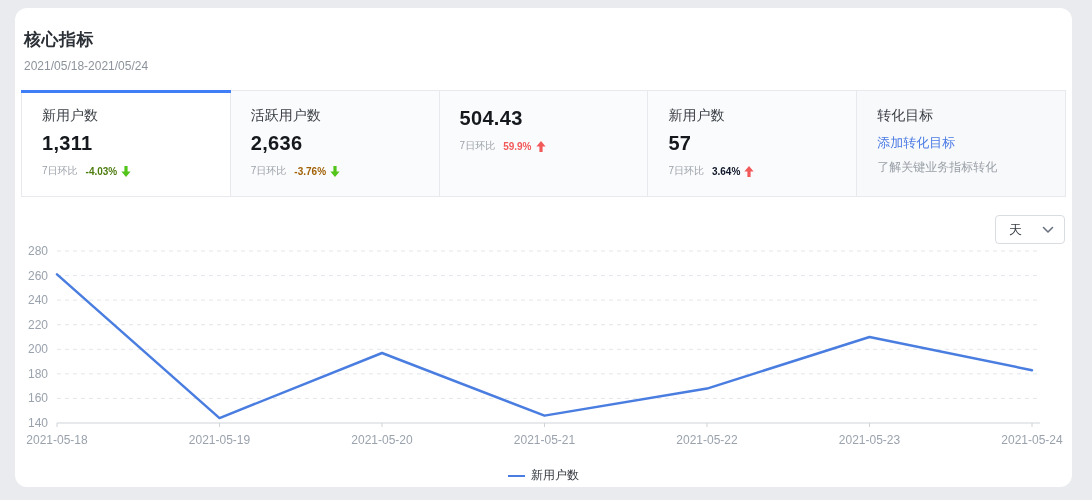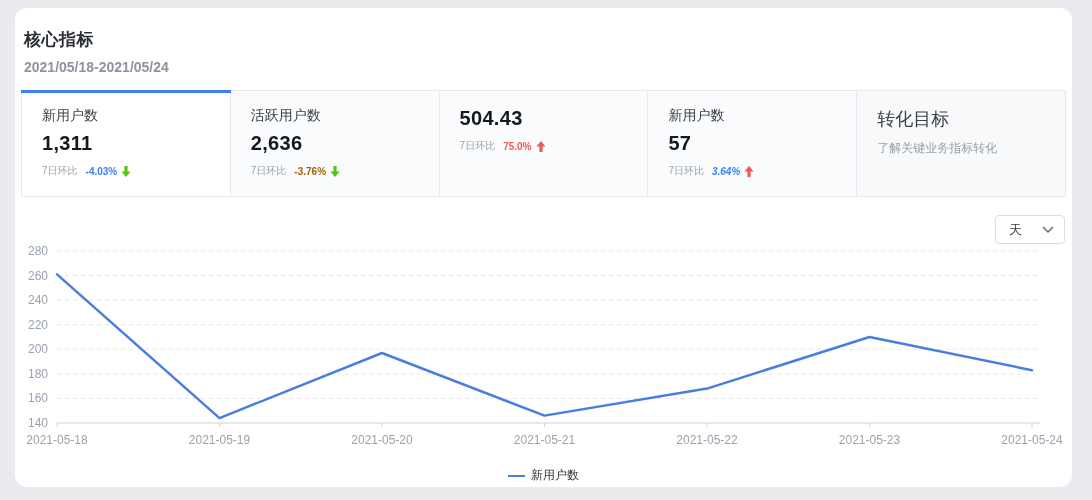--- a/index.html
+++ b/index.html
@@ -14,21 +14,21 @@
   .panel {
     position:absolute; left:15px; right:20px; top:8px; bottom:13px;
     background:#ffffff; border-radius:12px;
   }
   .page-title {
     position:absolute; left:9px; top:20px;
     font-size:17px; font-weight:700; color:#2b2f36; letter-spacing:.5px;
   }
   .date-range {
     position:absolute; left:9px; top:51px;
-    font-size:14px; color:#8d939c;font-weight:bold;
+    font-size:12px; color:#8d939c;
   }
   
   .cards {
     position:absolute; left:6px; right:6px; top:82px; height:107px;
     display:flex; border:1px solid #e7e9ec; background:#f8f9fa;
   }
   .metric-card {
     flex:1 1 0; position:relative; background:#fafbfc;
     border-right:1px solid #e7e9ec; padding:16px 14px 0 20px; cursor:pointer;
   }
@@ -38,21 +38,21 @@
     content:""; position:absolute; left:-1px; right:-1px; top:-1px; height:3px;
     background:var(--accent,#3f7ef7);
   }
   .card-label { font-size:14px; color:#3a3f45; margin-bottom:7px; }
   .card-value { font-size:20px; font-weight:700; color:#15181d; margin-bottom:9px; letter-spacing:.3px; }
   .card-sub { font-size:10px; display:flex; align-items:center; }
   .compare-label { color:#9aa0a8; margin-right:8px; }
   .change-value { font-weight:600; margin-right:4px; }
   .trend-icon { width:10px; height:11px; display:inline-block; }
   .goal-card { background:#f8f9fa; }
-  .goal-title { font-size:18px; color:#3a3f45; margin-bottom:9px; }
+  .goal-title { font-size:14px; color:#3a3f45; margin-bottom:9px; }
   .goal-link { font-size:13px; color:#4b7be5; margin-bottom:7px; cursor:pointer; }
   .goal-desc { font-size:12px; color:#9aa0a8; }
   
   .select {
     position:absolute; right:7px; top:207px; width:70px; height:29px;
     border:1px solid #d9dce1; border-radius:4px; background:#fff;
     display:flex; align-items:center; justify-content:space-between;
     padding:0 10px 0 13px; font-size:13px; color:#3a3f45; cursor:pointer;
   }
   
@@ -78,21 +78,21 @@
     <div class="page-title">核心指标</div>
     <div class="date-range">2021/05/18-2021/05/24</div>
 
     <div class="cards">
 
       <div class="metric-card active">
         <div class="card-label">新用户数</div>
         <div class="card-value">1,311</div>
         <div class="card-sub">
           <span class="compare-label">7日环比</span>
-          <span class="change-value" style="color: #3b82f6;">-4.03%</span>
+          <span class="change-value" style="color: #4d7c0f;">-4.03%</span>
 
           <svg class="trend-icon" viewBox="0 0 10 11" style="display: inline-block;">
               <path d="M5 11 L9.6 5.5 H6.6 V0 H3.4 V5.5 H0.4 Z" fill="#52c41a"></path>
             </svg>
         </div>
       </div>
 
       <div class="metric-card">
         <div class="card-label">活跃用户数</div>
         <div class="card-value">2,636</div>
@@ -103,43 +103,44 @@
           <svg class="trend-icon" viewBox="0 0 10 11" style="display: inline-block;">
               <path d="M5 11 L9.6 5.5 H6.6 V0 H3.4 V5.5 H0.4 Z" fill="#52c41a"></path>
             </svg>
         </div>
       </div>
 
       <div class="metric-card">
         <div class="card-value">504.43</div>
         <div class="card-sub">
           <span class="compare-label">7日环比</span>
-          <span class="change-value" style="color: rgb(242, 90, 90);">75.0%</span>
+          <span class="change-value" style="color: rgb(242, 90, 90);">59.9%</span>
           <svg class="trend-icon" viewBox="0 0 10 11" style="display: inline-block;">
               <path d="M5 0 L9.6 5.5 H6.6 V11 H3.4 V5.5 H0.4 Z" fill="#f25a5a"></path>
             </svg>
 
         </div>
       </div>
 
       <div class="metric-card">
         <div class="card-label">新用户数</div>
         <div class="card-value">57</div>
         <div class="card-sub">
           <span class="compare-label">7日环比</span>
-          <span class="change-value" style="color: #3b82f6; font-style: italic;">3.64%</span>
+          <span class="change-value" style="color: #0f172a;">3.64%</span>
           <svg class="trend-icon" viewBox="0 0 10 11" style="display: inline-block;">
               <path d="M5 0 L9.6 5.5 H6.6 V11 H3.4 V5.5 H0.4 Z" fill="#f25a5a"></path>
             </svg>
 
         </div>
       </div>
 
       <div class="metric-card goal-card">
         <div class="goal-title">转化目标</div>
+        <div class="goal-link">添加转化目标</div>
         <div class="goal-desc">了解关键业务指标转化</div>
       </div>
 
     </div>
 
     <div class="select">
       <span>天</span>
       <svg width="12" height="8" viewBox="0 0 12 8">
         <path d="M1.5 1.5 L6 6 L10.5 1.5" fill="none" stroke="#6b7280" stroke-width="1.6" stroke-linecap="round" stroke-linejoin="round"></path>
       </svg>

